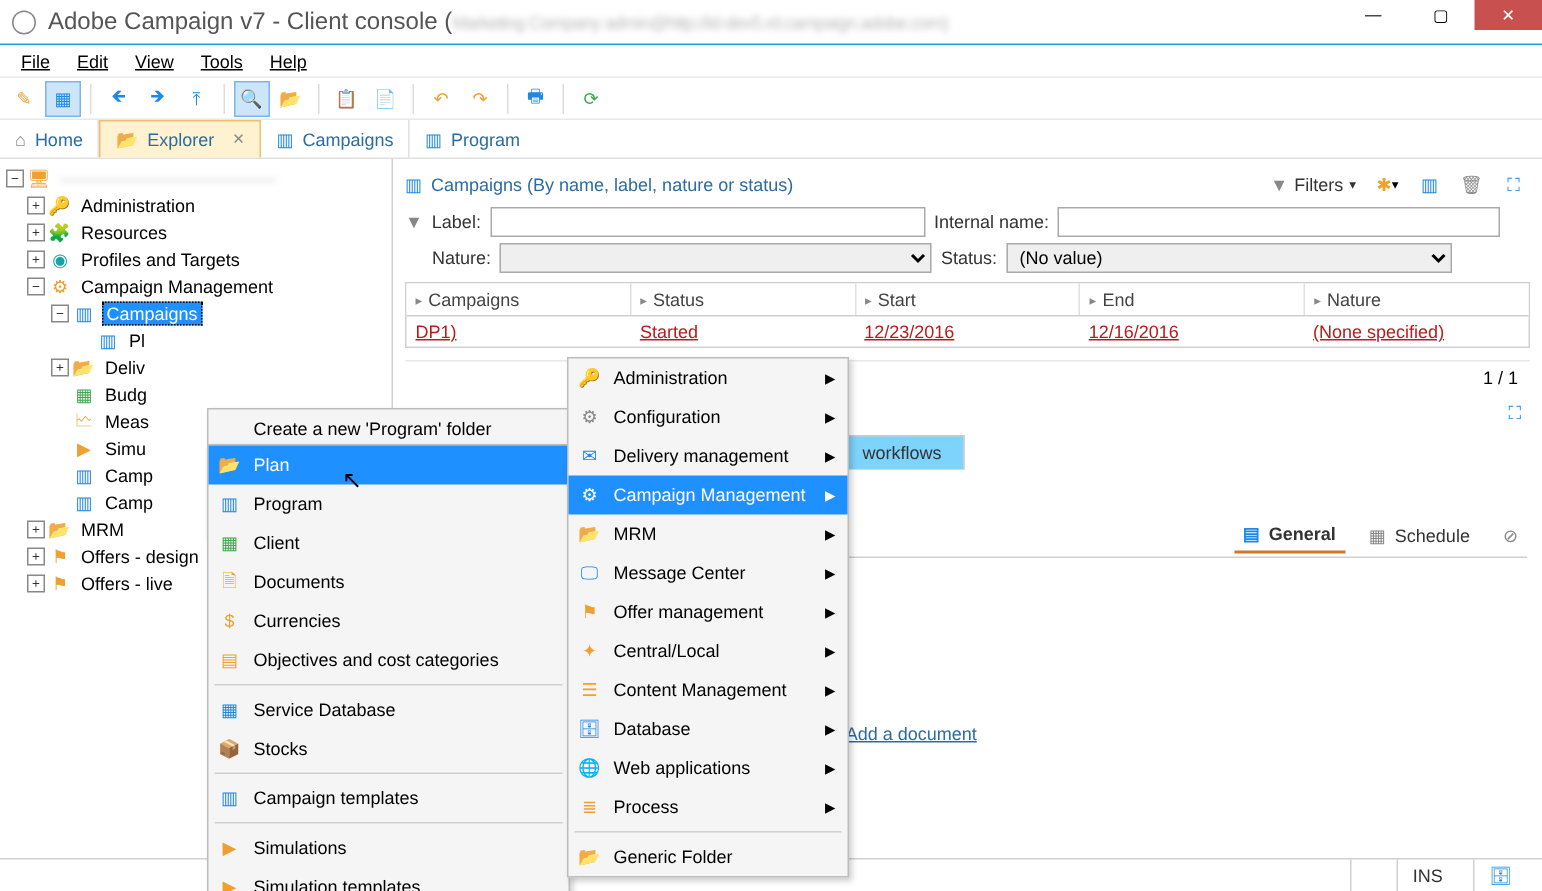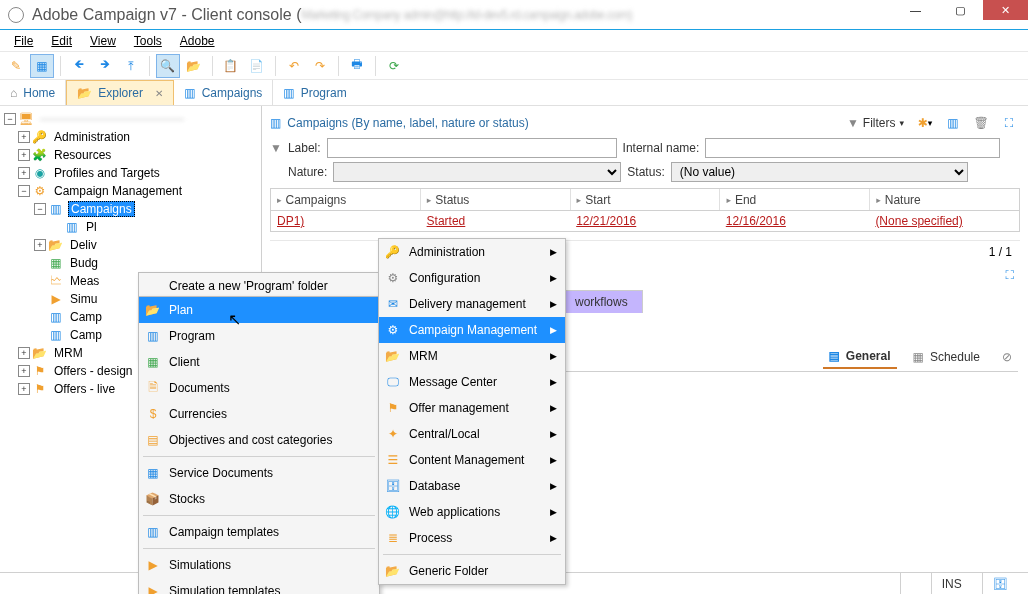--- a/index.html
+++ b/index.html
@@ -65,21 +65,21 @@
 .grid { border: 1px solid #d0d0d0; margin: 4px 8px; }
 .grid-head { display: flex; background: #fff; border-bottom: 1px solid #d0d0d0; height: 22px; }
 .grid-head .gh { flex: 1; padding: 2px 6px; border-right: 1px solid #e0e0e0; color: #444; display: flex; align-items: center; }
 .grid-head .gh:last-child { border-right: none; }
 .grid-row { display: flex; height: 20px; align-items: center; }
 .grid-row .gc { flex: 1; padding: 0 6px; color: #b91c1c; text-decoration: underline; }
 .grid-footer { height: 22px; display: flex; align-items: center; justify-content: space-between; padding: 0 8px; border-top: 1px solid #e8e8e8; margin: 4px 8px; position: relative;}
 
 
 .dash-tabs-area { padding: 6px 8px; }
-.dash-tab { display: inline-block; border: 1px solid #ccc; border-bottom: none; padding: 4px 14px; color: #333; background: #c4b5fd; }
+.dash-tab { display: inline-block; border: 1px solid #ccc; border-bottom: none; padding: 4px 14px; color: #333; background: #7dd3fc; }
 
 
 .general-panel { margin-top: 20px; padding: 6px 10px; }
 .gen-tabs { display: flex; align-items: center; justify-content: flex-end; gap: 10px; border-bottom: 1px solid #cfcfcf; padding-bottom: 2px; }
 .gen-tab { display: flex; align-items: center; gap: 6px; padding: 4px 6px; color: #333; }
 .gen-tab.active { border-bottom: 2px solid #d07828; font-weight: 600; }
 .gen-body { padding: 10px 4px; color: #333; }
 .gen-body .line { margin: 8px 0; }
 .gen-body a { color: #2b6ca3; }
 
@@ -120,21 +120,21 @@
     <div class="win-btn">▢</div>
     <div class="win-btn close">✕</div>
   </div>
 </div>
 
 <div class="menubar">
   <div class="menu-item">File</div>
   <div class="menu-item">Edit</div>
   <div class="menu-item">View</div>
   <div class="menu-item">Tools</div>
-  <div class="menu-item">Adobe</div>
+  <div class="menu-item">Help</div>
 </div>
 
 <div class="toolbar">
   <div class="tool-btn">
       <span class="orange">✎</span>
     </div>
   <div class="tool-btn active">
       <span class="blue">▦</span>
     </div>
   <div class="tool-sep"></div>
@@ -356,21 +356,21 @@
             <span>End</span>
           </div>
         <div class="gh">
             <span class="gray" style="font-size:9px;margin-right:4px">▸</span>
             <span>Nature</span>
           </div>
       </div>
       <div class="grid-row">
         <div class="gc">DP1)</div>
         <div class="gc">Started</div>
-        <div class="gc">12/21/2016</div>
+        <div class="gc">12/23/2016</div>
         <div class="gc">12/16/2016</div>
         <div class="gc">(None specified)</div>
       </div>
     </div>
     <div class="grid-footer">
       <span></span>
       <span>1 / 1</span>
     </div>
     <div style="display:flex;justify-content:flex-end;padding:2px 14px">
       <span class="blue">⛶</span>
@@ -392,20 +392,30 @@
           </div>
         <div class="gen-tab">
             <span class="gray">⊘</span>
           </div>
       </div>
       <div class="gen-body">
         <div class="line"><span>16)</span></div>
         <div class="line"><a href="#"><span>paigns</span></a></div>
         <div class="line"><span>Administrator (admin)</span></div>
         <div class="line" style="font-weight:600"><span>on the campaign</span></div>
+        <div class="links-row">
+          <a href="#">
+              <span class="blue">✉</span>
+              <span>Add a delivery</span>
+            </a>
+          <a href="#">
+              <span class="blue">🗎</span>
+              <span>Add a document</span>
+            </a>
+        </div>
       </div>
     </div>
   </div>
 </div>
 
 <div class="statusbar">
   <div class="cell"></div>
   <div class="cell">INS</div>
   <div class="cell">
       <span class="blue">🗄</span>
@@ -448,21 +458,21 @@
       <span class="ctx-icn orange">$</span>
       <span>Currencies</span>
     </div>
   <div class="ctx-item">
       <span class="ctx-icn orange">▤</span>
       <span>Objectives and cost categories</span>
     </div>
   <div class="ctx-sep"></div>
   <div class="ctx-item">
       <span class="ctx-icn blue">▦</span>
-      <span>Service Documents</span>
+      <span>Service Database</span>
     </div>
   <div class="ctx-item">
       <span class="ctx-icn orange">📦</span>
       <span>Stocks</span>
     </div>
   <div class="ctx-sep"></div>
   <div class="ctx-item">
       <span class="ctx-icn blue">▥</span>
       <span>Campaign templates</span>
     </div>

